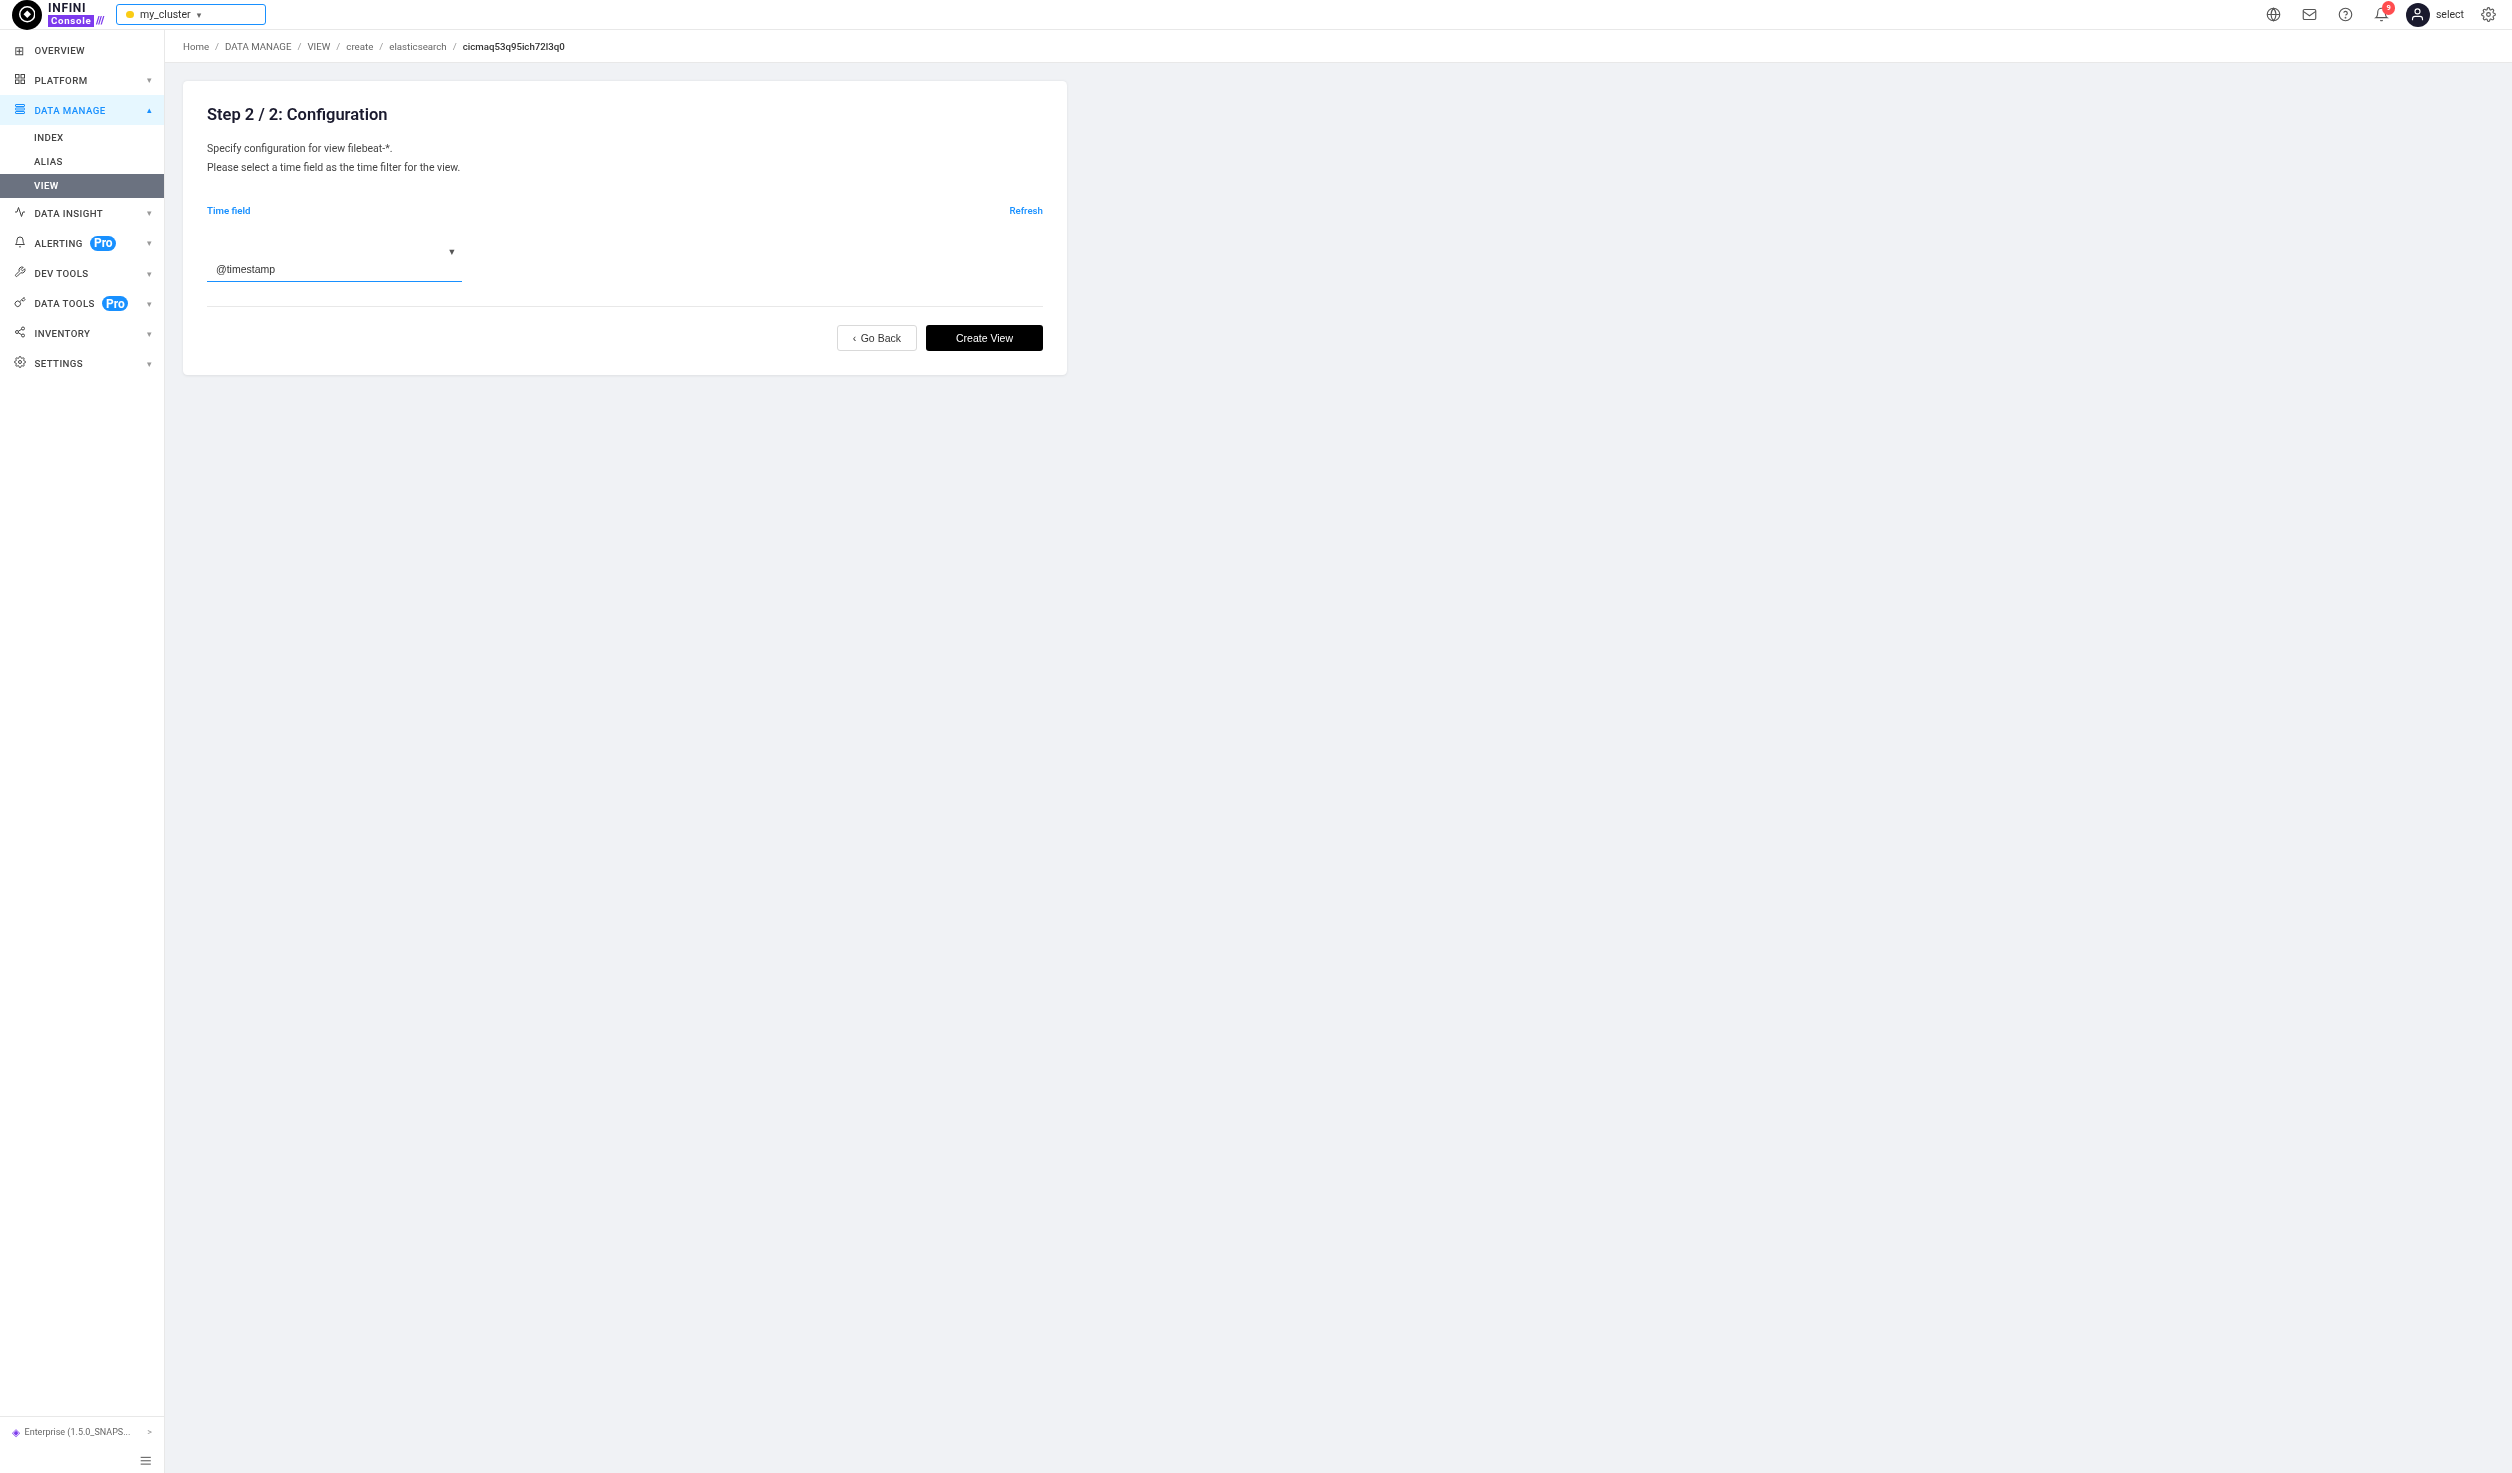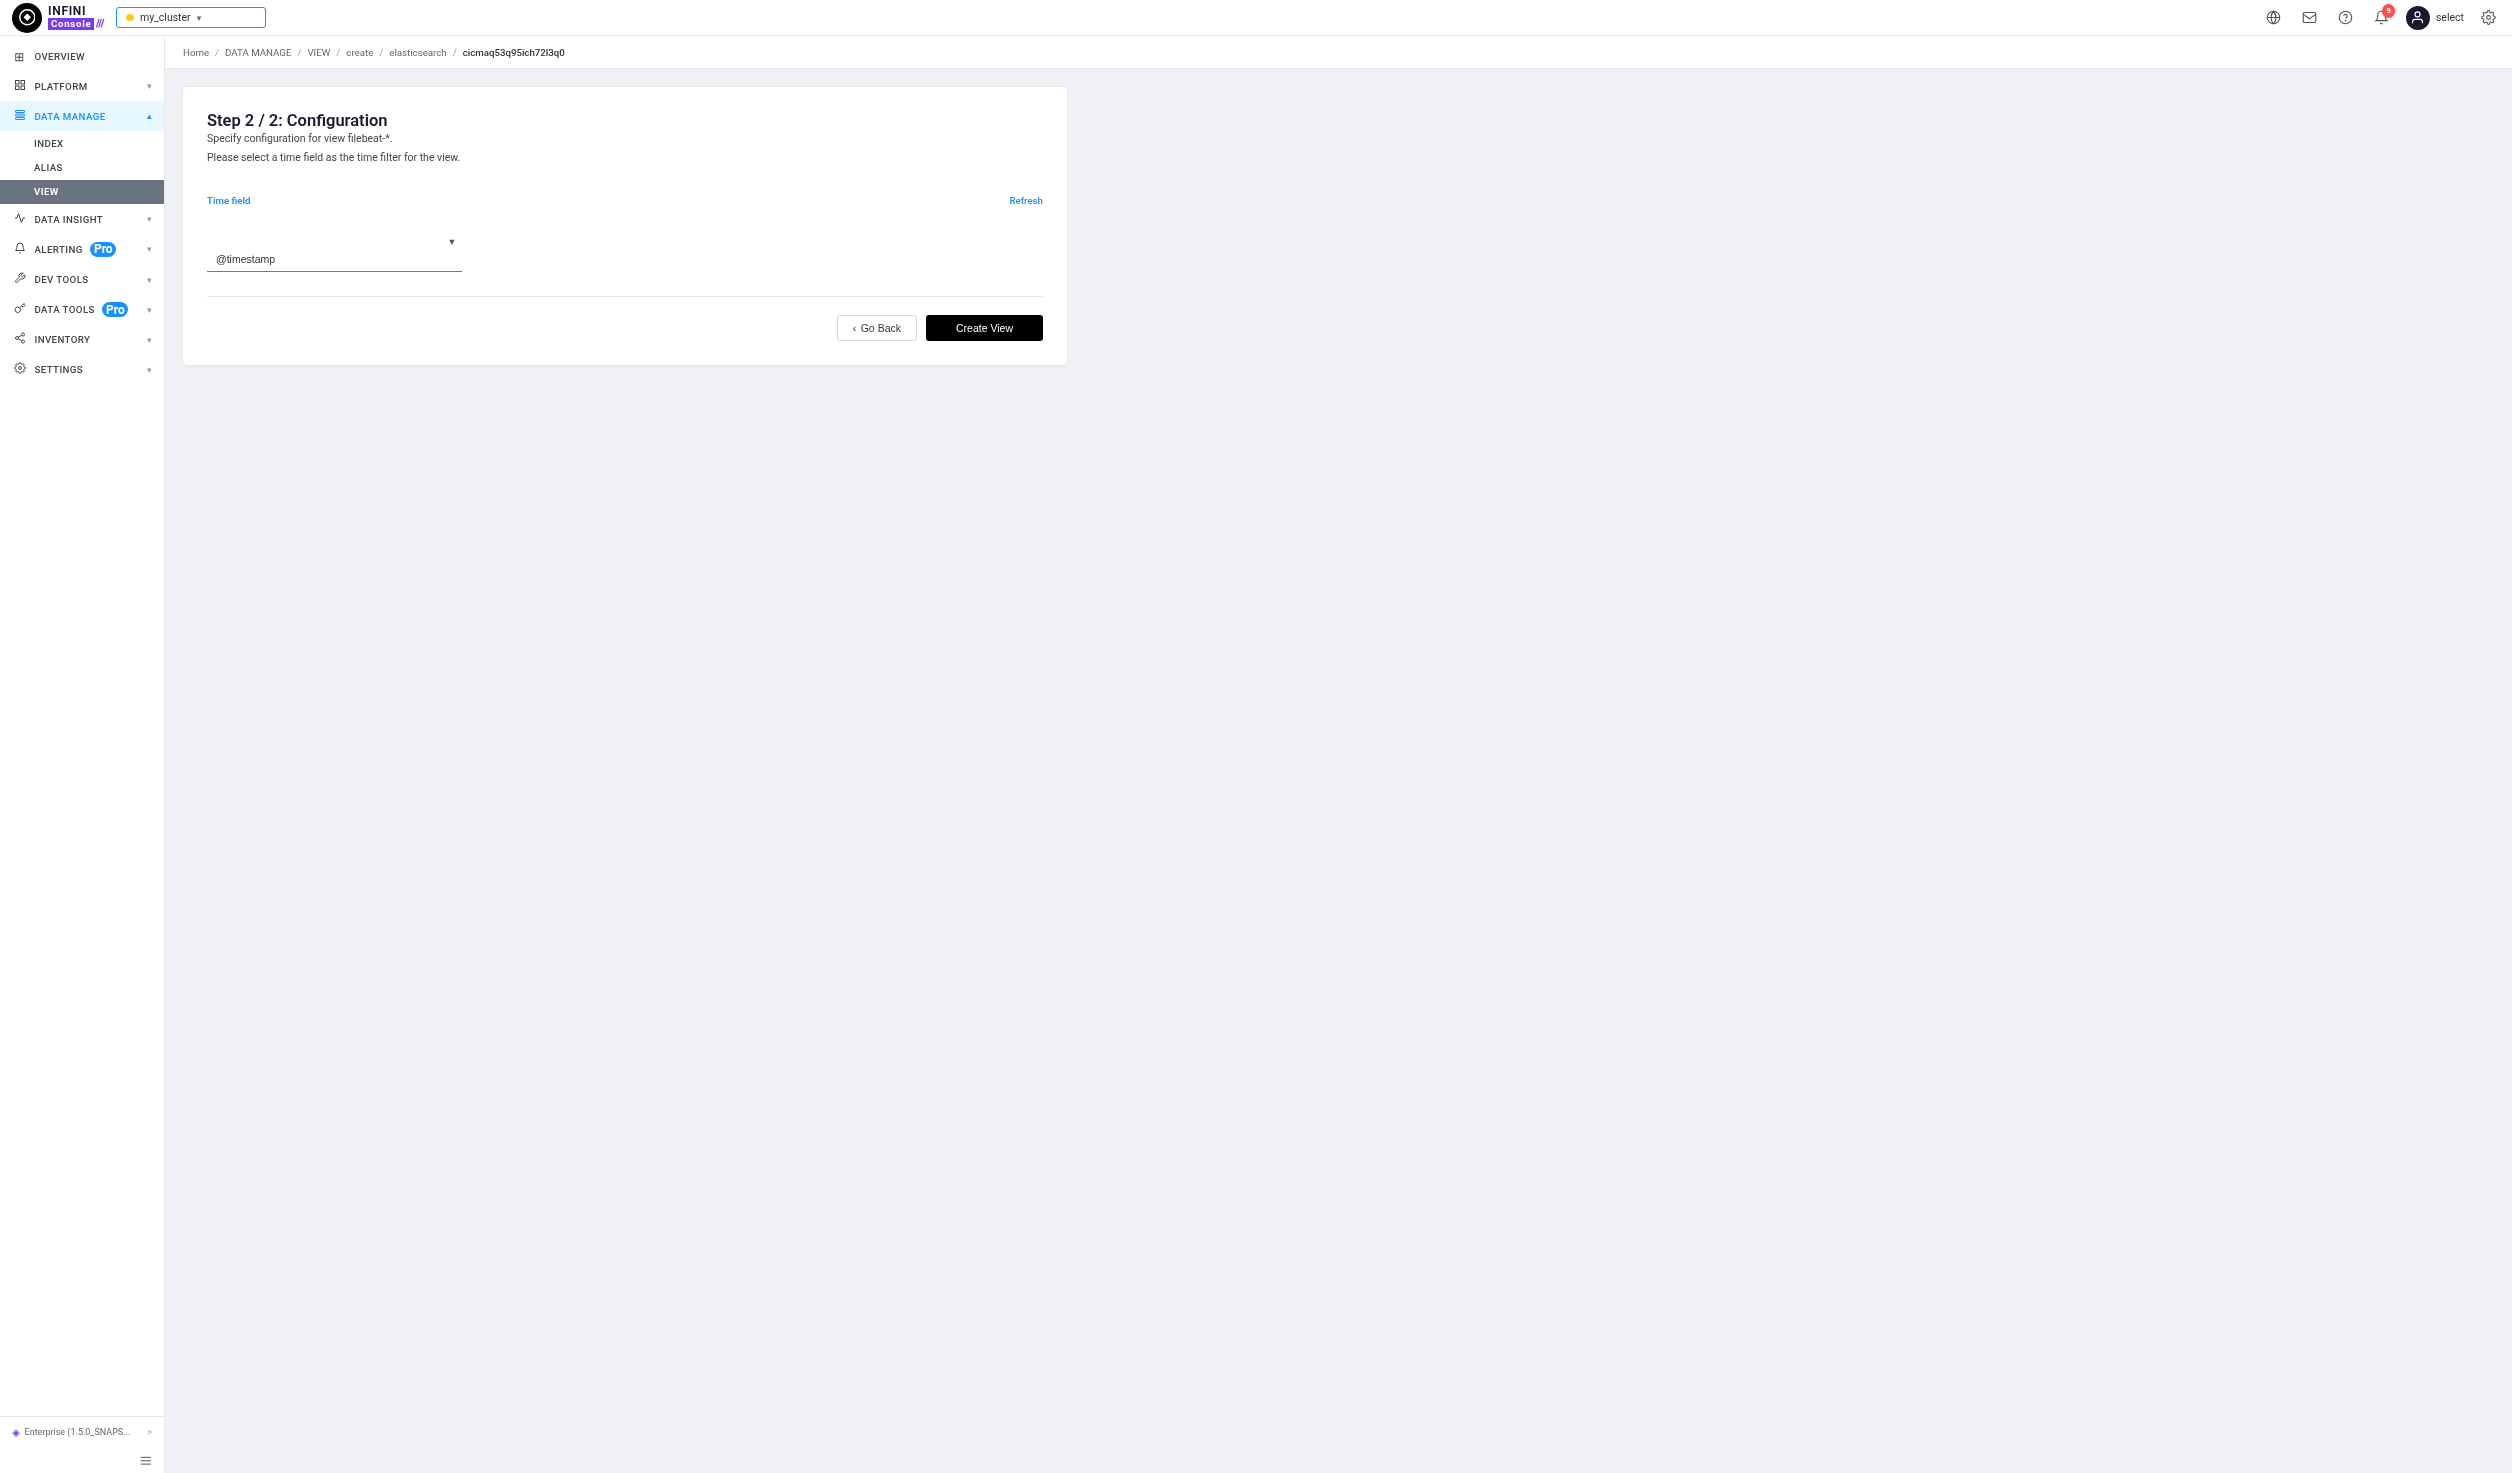--- a/index.html
+++ b/index.html
@@ -1,21 +1,21 @@
 <!DOCTYPE html>
 <html style="font-size:12px"><head>
   <meta charset="utf-8">
   <style>
     * { box-sizing: border-box; margin: 0; padding: 0; }
     body { font-family: -apple-system, BlinkMacSystemFont, 'Segoe UI', Roboto, sans-serif; background: #f0f2f5; display: flex; flex-direction: column; height: 100vh; overflow: hidden; }
 
     
     .top-nav {
       display: flex; align-items: center; justify-content: space-between;
-      background: #fff; height: 36px; padding: 6px 12px;
+      background: #fff; height: 30px; padding: 6px 12px;
       border-bottom: 0.7px solid #e8e8e8; flex-shrink: 0; z-index: 100;
     }
     .top-nav-left { display: flex; align-items: center; gap: 12px; }
     .logo-area { display: flex; align-items: center; gap: 6px; }
     .logo-circle {
       width: 30px; height: 30px; border-radius: 50%; background: #000;
       display: flex; align-items: center; justify-content: center;
       color: #fff; font-weight: 900; font-size: 10.5px;
     }
     .logo-text { display: flex; flex-direction: column; line-height: 1.1; }
@@ -97,21 +97,21 @@
     .breadcrumb-item.current { color: #333; font-weight: 500; }
 
     
     .page-content { flex: 1; padding: 18px; overflow-y: auto; }
 
     
     .config-card {
       background: #fff; border-radius: 4.5px; box-shadow: 0 0.7px 3px rgba(0,0,0,0.08);
       padding: 24px; max-width: 884px;
     }
-    .step-title { font-size: 16.5px; font-weight: 600; color: #1a1a2e; margin-bottom: 2px; }
+    .step-title { font-size: 16.5px; font-weight: 600; color: #1a1a2e; margin-bottom: 18px; }
     .step-desc { font-size: 10.5px; color: #444; margin-bottom: 6px; }
     .step-desc2 { font-size: 10.5px; color: #444; margin-bottom: 31px; }
 
     .field-section { margin-bottom: 24px; }
     .field-header { display: flex; align-items: center; justify-content: space-between; margin-bottom: 4.5px; }
     .field-label { font-size: 9.7px; font-weight: 600; color: #1890ff; }
     .field-refresh { font-size: 9.7px; color: #1890ff; cursor: pointer; font-weight: 500; }
 
     .select-wrapper {
       position: relative; width: 255px;

